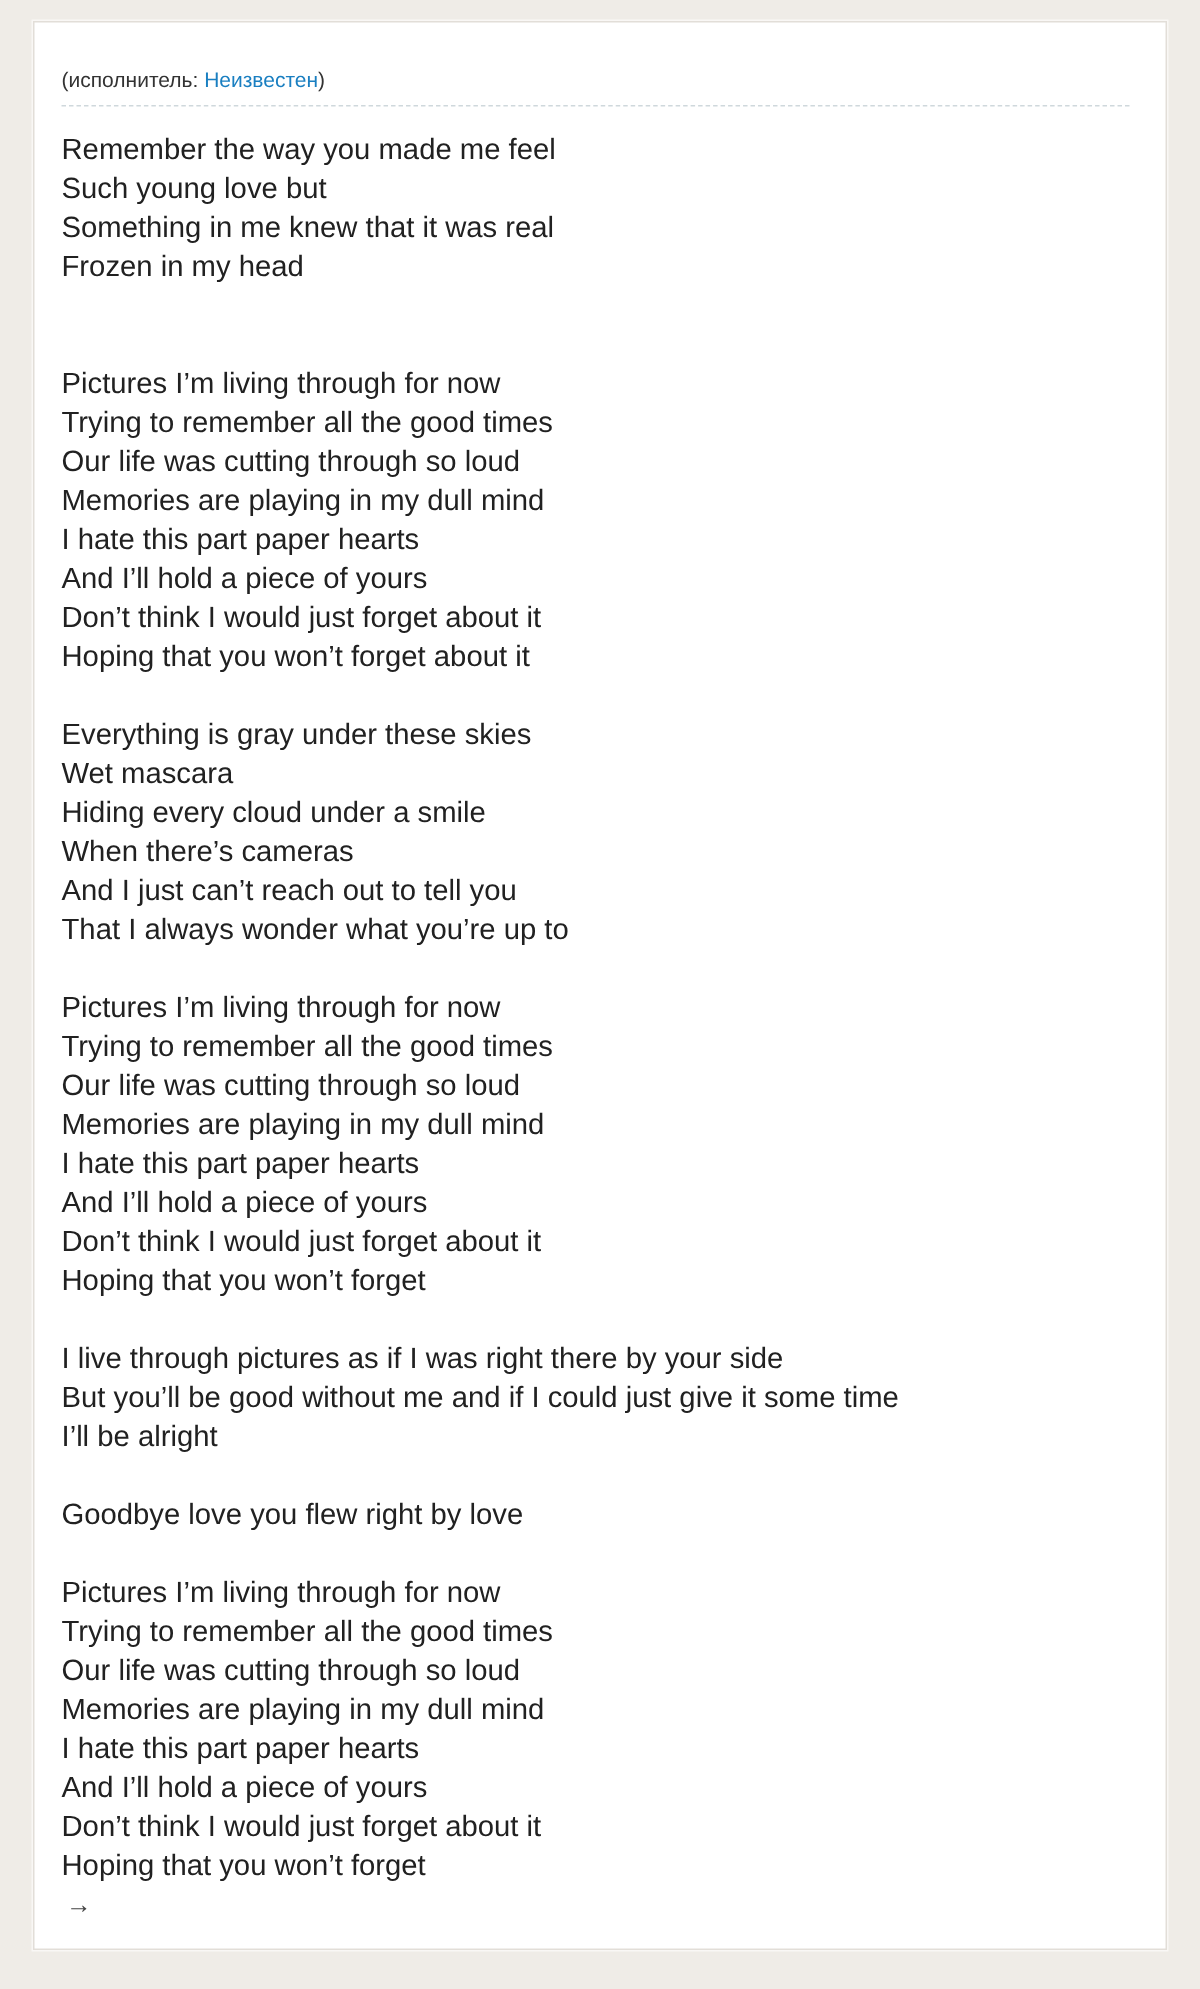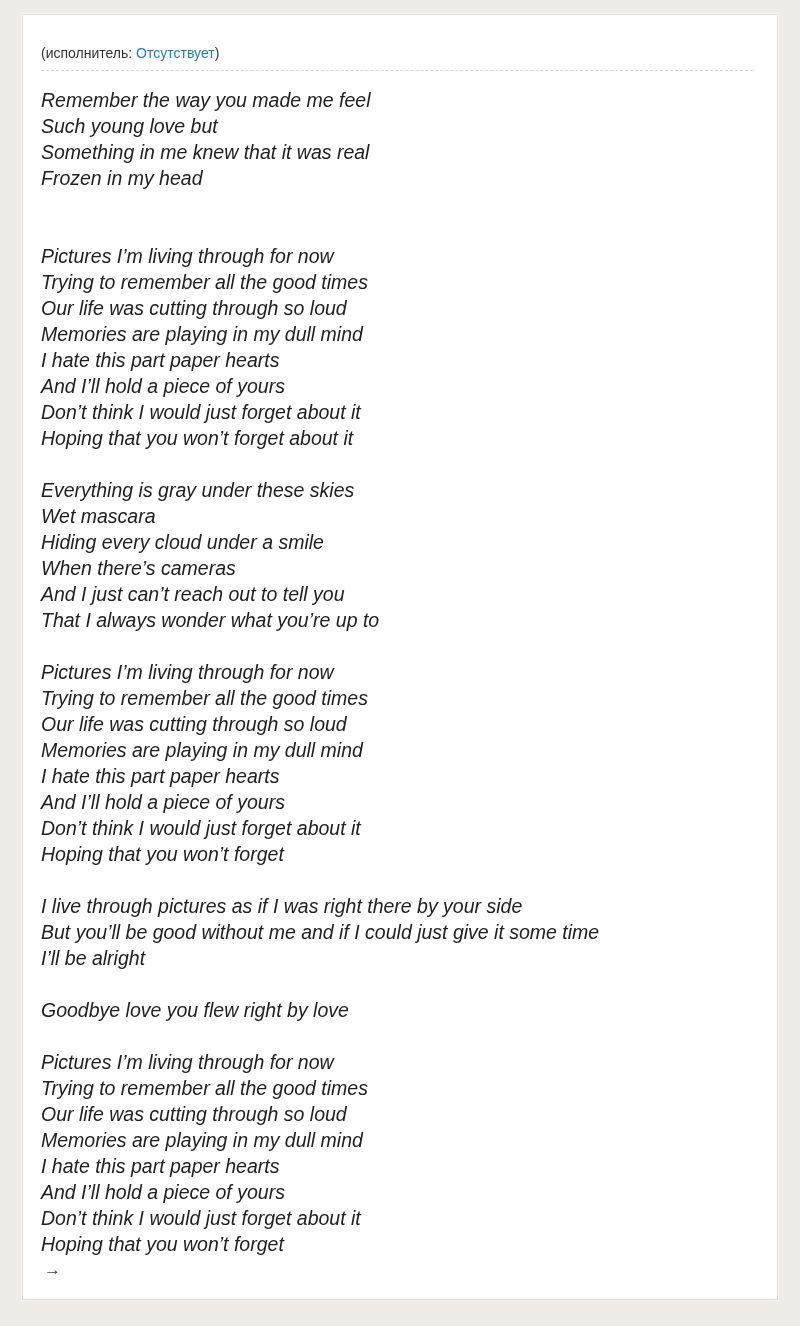--- a/index.html
+++ b/index.html
@@ -50,41 +50,40 @@
   }
   .lyrics {
     margin-top: 16px;
     font-size: 19.5px;
     line-height: 26px;
     color: #212121;
     white-space: pre-wrap;
   }
   .lyric-line {
     min-height: 26px;
-    font-style: italic;
   }
   .lyric-blank {
     height: 26px;
   }
   .arrow-line {
     font-size: 17px;
     color: #444;
     padding-left: 3px;
     line-height: 26px;
   }
 </style>
 </head>
 <body>
 
 <div class="page-frame">
   <div class="content">
 
 
     <div class="artist-line">
-      <span>(исполнитель: </span><a class="artist-link" href="#">Отсутствует</a><span>)</span>
+      <span>(исполнитель: </span><a class="artist-link" href="#">Неизвестен</a><span>)</span>
     </div>
 
     <div class="lyrics" id="lyrics-body"><div class="lyric-line">Remember the way you made me feel</div><div class="lyric-line">Such young love but</div><div class="lyric-line">Something in me knew that it was real</div><div class="lyric-line">Frozen in my head</div><div class="lyric-blank"></div><div class="lyric-blank"></div><div class="lyric-line">Pictures I’m living through for now</div><div class="lyric-line">Trying to remember all the good times</div><div class="lyric-line">Our life was cutting through so loud</div><div class="lyric-line">Memories are playing in my dull mind</div><div class="lyric-line">I hate this part paper hearts</div><div class="lyric-line">And I’ll hold a piece of yours</div><div class="lyric-line">Don’t think I would just forget about it</div><div class="lyric-line">Hoping that you won’t forget about it</div><div class="lyric-blank"></div><div class="lyric-line">Everything is gray under these skies</div><div class="lyric-line">Wet mascara</div><div class="lyric-line">Hiding every cloud under a smile</div><div class="lyric-line">When there’s cameras</div><div class="lyric-line">And I just can’t reach out to tell you</div><div class="lyric-line">That I always wonder what you’re up to</div><div class="lyric-blank"></div><div class="lyric-line">Pictures I’m living through for now</div><div class="lyric-line">Trying to remember all the good times</div><div class="lyric-line">Our life was cutting through so loud</div><div class="lyric-line">Memories are playing in my dull mind</div><div class="lyric-line">I hate this part paper hearts</div><div class="lyric-line">And I’ll hold a piece of yours</div><div class="lyric-line">Don’t think I would just forget about it</div><div class="lyric-line">Hoping that you won’t forget</div><div class="lyric-blank"></div><div class="lyric-line">I live through pictures as if I was right there by your side</div><div class="lyric-line">But you’ll be good without me and if I could just give it some time</div><div class="lyric-line">I’ll be alright</div><div class="lyric-blank"></div><div class="lyric-line">Goodbye love you flew right by love</div><div class="lyric-blank"></div><div class="lyric-line">Pictures I’m living through for now</div><div class="lyric-line">Trying to remember all the good times</div><div class="lyric-line">Our life was cutting through so loud</div><div class="lyric-line">Memories are playing in my dull mind</div><div class="lyric-line">I hate this part paper hearts</div><div class="lyric-line">And I’ll hold a piece of yours</div><div class="lyric-line">Don’t think I would just forget about it</div><div class="lyric-line">Hoping that you won’t forget</div></div>
 
     <div class="arrow-line">→</div>
 
   </div>
 </div>
 
 </body></html>

